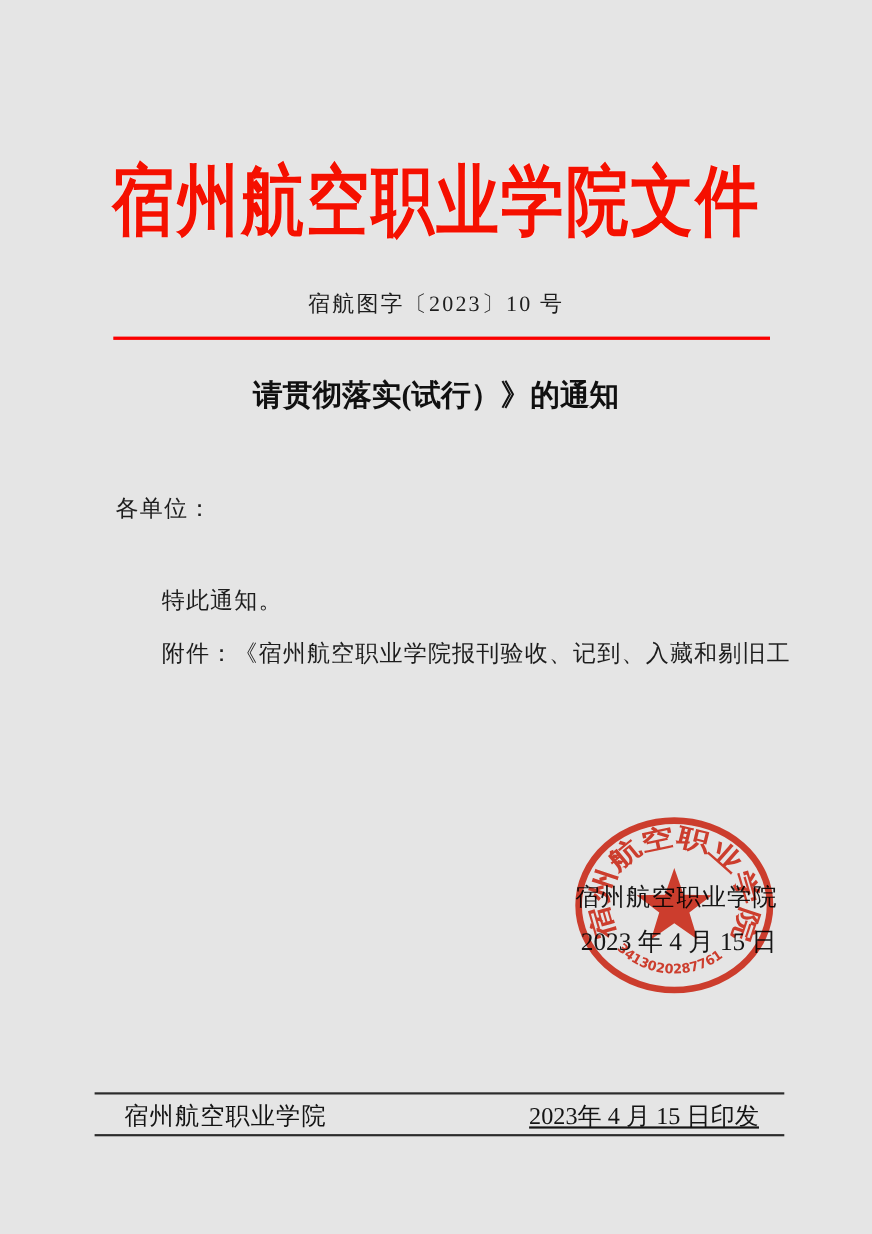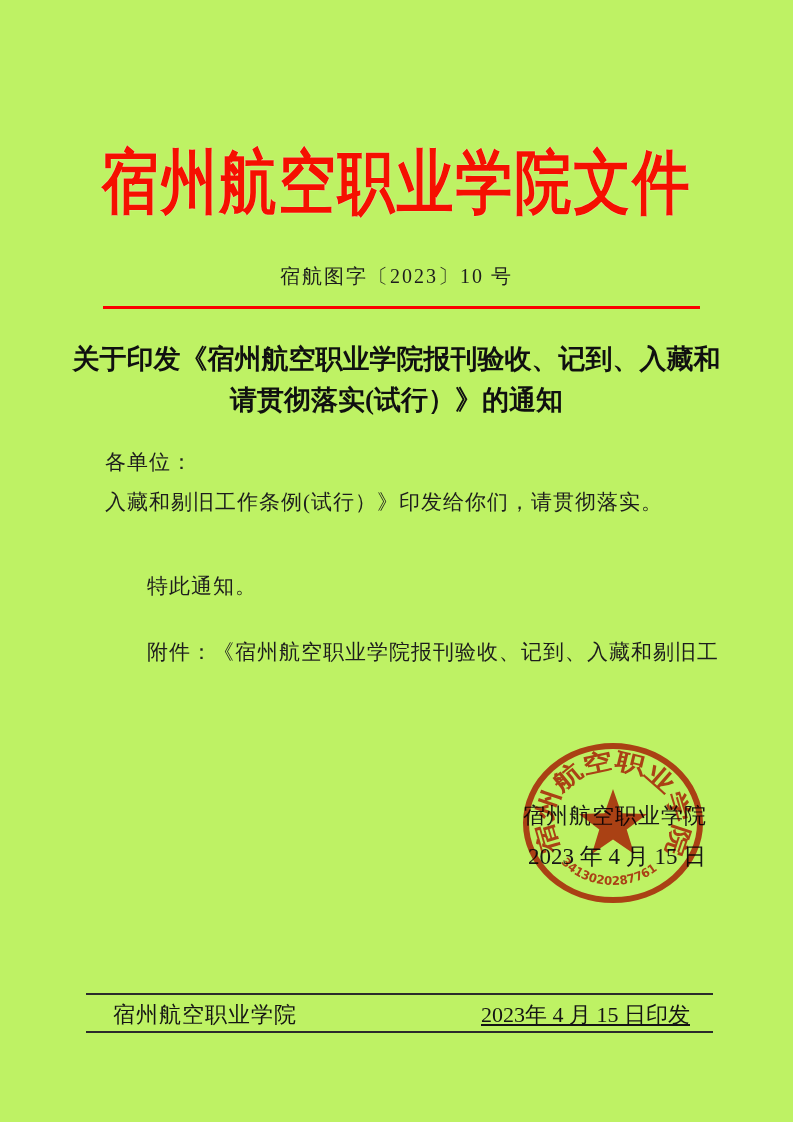--- a/index.html
+++ b/index.html
@@ -4,21 +4,21 @@
 <style>
   * { margin:0; padding:0; box-sizing:border-box; }
   html,body { width:793px; height:1122px; }
   body {
     background:#ffffff;
     font-family:"Liberation Serif","DejaVu Serif",serif;
     position:relative;
     overflow:hidden;
     color:#1d1d1d;
   }
-  .page { position:absolute; inset:0; background:#bef264; }
+  .page { position:absolute; inset:0; background:#e5e5e5; }
 
   .letterhead {
     position:absolute; top:145px; left:0; width:100%;
     text-align:center; font-size:57px; font-weight:bold;
     letter-spacing:2px; white-space:nowrap;
     transform:scale(1,1.22); transform-origin:center;
     text-shadow:0 0 1px #ffffff;
   }
   .doc-number {
     position:absolute; top:263px; left:0; width:100%;
@@ -32,21 +32,21 @@
     line-height:41px;
   }
 
   .body-block {
     position:absolute; top:442px; left:105px; width:600px;
     font-size:21px; line-height:40px; letter-spacing:1px; color:#1d1d1d;
     white-space:nowrap;
   }
   .indent { text-indent:2em;margin-top:44px; }
   .gap1 { margin-top:22px; }
-  .gap2 { margin-top:28px;font-family:Liberation Mono, monospace; }
+  .gap2 { margin-top:8px; }
 
   .signature-org {
     position:absolute; top:801px; left:523px;
     font-size:22px; letter-spacing:1px; color:#161616; white-space:nowrap;
   }
   .signature-date {
     position:absolute; top:841px; left:528px;
     font-size:23px; color:#161616; white-space:nowrap;
   }
 
@@ -72,27 +72,25 @@
 
 <div class="page">
 
   <div class="letterhead" style="color: rgb(245, 16, 0);">宿州航空职业学院文件</div>
 
   <div class="doc-number">宿航图字〔2023〕10 号</div>
 
   <div class="red-line" style="background: rgb(251, 0, 0);"></div>
 
   <div class="subject">
-    <div>关于印发《宿州航空职业学院报刊验收、记到、入藏和</div>
     <div>请贯彻落实(试行）》的通知</div>
   </div>
 
   <div class="body-block">
     <div>各单位：</div>
-    <div>入藏和剔旧工作条例(试行）》印发给你们，请贯彻落实。</div>
     <div class="indent">特此通知。</div>
     <div class="indent gap2">附件：《宿州航空职业学院报刊验收、记到、入藏和剔旧工</div>
   </div>
 
   <div class="signature-org">宿州航空职业学院</div>
   <div class="signature-date">2023 年 4 月 15 日</div>
 
   <svg class="seal" viewBox="0 0 186 166" aria-hidden="true">
     <ellipse cx="93" cy="83" rx="87" ry="77" fill="none" stroke="#e23522" stroke-width="6"></ellipse>
     <polygon fill="#e23522" points="93,49 101.46,73.35 127.24,73.88 106.69,89.45 114.16,114.12 93,99.4 71.84,114.12 79.31,89.45 58.76,73.88 84.54,73.35"></polygon>

